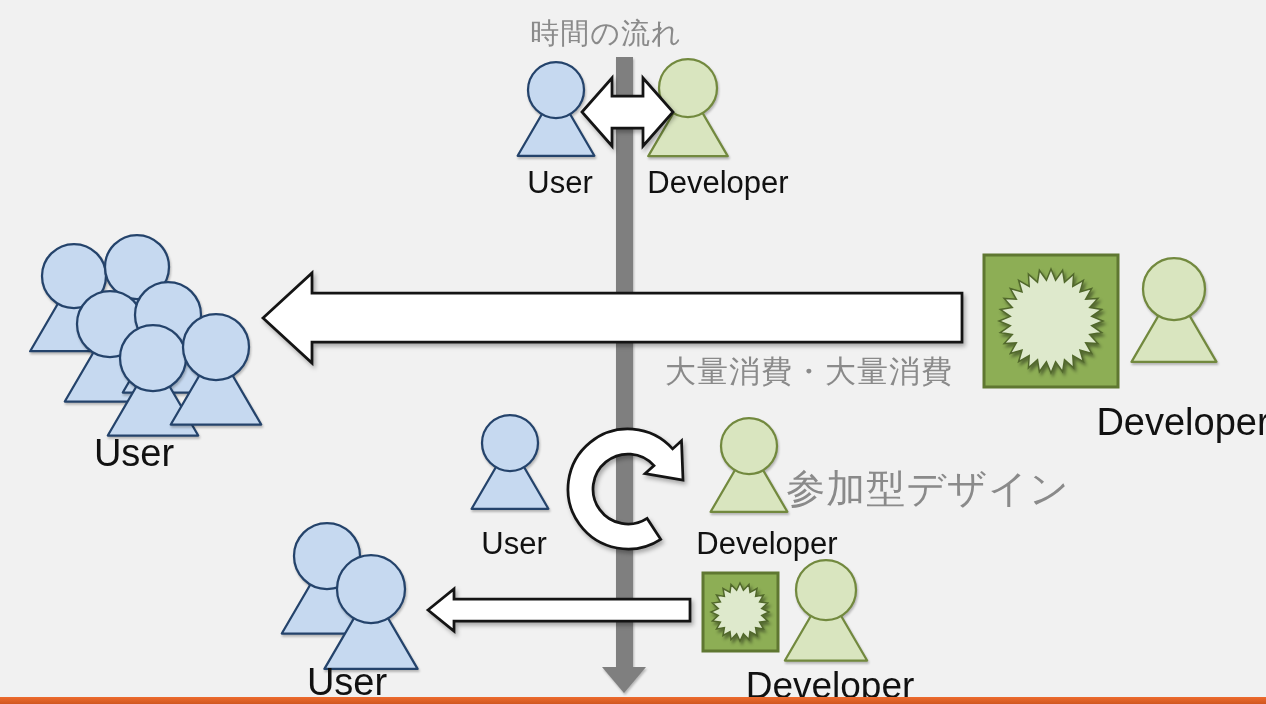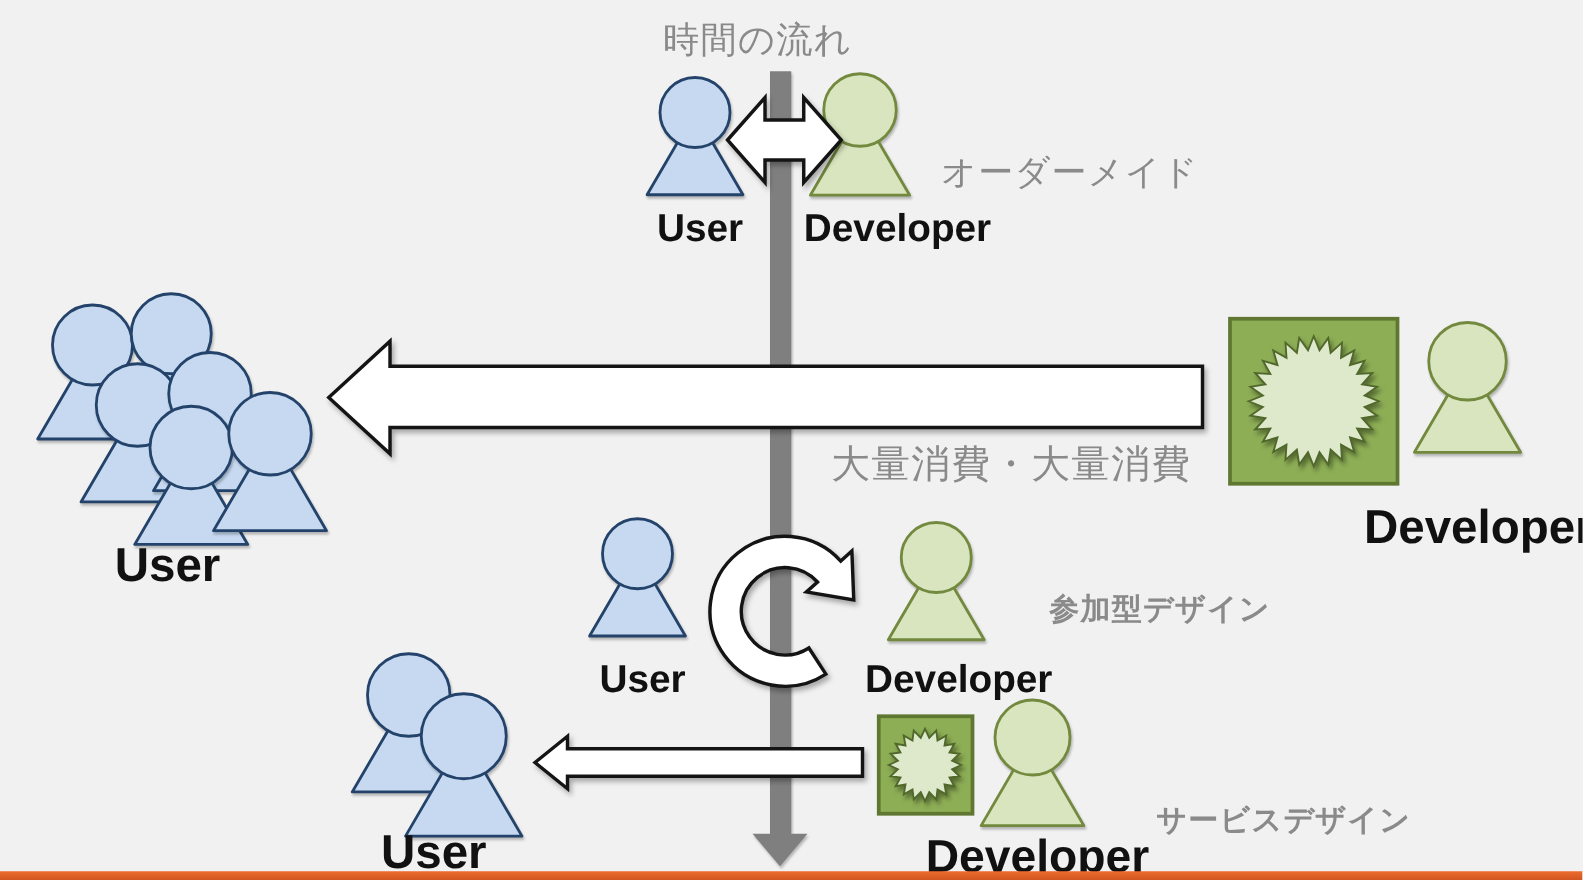--- a/index.html
+++ b/index.html
@@ -20,23 +20,23 @@
   .product rect{fill:var(--product-fill);stroke:var(--product-stroke);stroke-width:3;}
   .star{fill:var(--starburst-fill);stroke:var(--starburst-stroke);stroke-width:1.5;
     filter:drop-shadow(2px 3px 1.5px rgba(0,0,0,0.38));}
   .arrow path{fill:var(--arrow-fill);stroke:var(--arrow-stroke);stroke-width:2.75;stroke-linejoin:miter;}
   .shadow-soft{filter:drop-shadow(1px 2px 1px rgba(0,0,0,0.25));}
   .shadow-arrow{filter:drop-shadow(2px 3px 2px rgba(0,0,0,0.30));}
 
   
   .lbl{position:absolute;transform:translate(-50%,-50%);white-space:nowrap;line-height:1;}
   .jp{color:var(--stage-text);font-weight:400;letter-spacing:1px;}
-  .actor{color:var(--actor-text);font-weight:700;}
+  .actor{color:var(--actor-text);font-weight:400;}
   .fs-title{font-size:29px;}
-  .fs-stage{font-size:24px;font-weight:bold;}
+  .fs-stage{font-size:39px;}
   .fs-stage-wide{font-size:31px;}
   .fs-order{font-size:28px;}
   .fs-actor-s{font-size:31px;}
   .fs-actor-l{font-size:38px;}
 
   .accent-bar{
     position:absolute;left:0;bottom:0;width:100%;height:7px;
     background:linear-gradient(var(--accent-bar), var(--accent-bar-dark));
   }
 </style>
@@ -139,24 +139,22 @@
     <g class="arrow shadow-arrow">
       <path d="M660.7,539.3 A60,60 0 1 1 672.6,448.9 L681.5,440.8 L683,480 L645.1,473.6 L654,465.6 A35,35 0 1 0 647.1,518.4 Z"></path>
     </g>
 
     <g class="arrow shadow-arrow">
       <path d="M428,610 L454,589 L454,599 L690,599 L690,621 L454,621 L454,631 Z"></path>
     </g>
   </svg>
 
   <div class="lbl jp fs-title" style="left:606px;top:33px">時間の流れ</div>
-  <div class="lbl jp fs-order" style="left:856px;top:138px">オーダーメイド</div>
   <div class="lbl jp fs-stage-wide" style="left:809px;top:371px">大量消費・大量消費</div>
   <div class="lbl jp fs-stage" style="left:928px;top:488px">参加型デザイン</div>
-  <div class="lbl jp fs-stage" style="left:1027px;top:657px">サービスデザイン</div>
 
   <div class="lbl actor fs-actor-s" style="left:560px;top:182px">User</div>
   <div class="lbl actor fs-actor-s" style="left:718px;top:182px">Developer</div>
   <div class="lbl actor fs-actor-l" style="left:134px;top:453px">User</div>
   <div class="lbl actor fs-actor-l" style="left:1183px;top:422px">Developer</div>
   <div class="lbl actor fs-actor-s" style="left:514px;top:543px">User</div>
   <div class="lbl actor fs-actor-s" style="left:767px;top:543px">Developer</div>
   <div class="lbl actor fs-actor-l" style="left:347px;top:682px">User</div>
   <div class="lbl actor fs-actor-l" style="left:830px;top:685px;font-size:37px">Developer</div>
 

